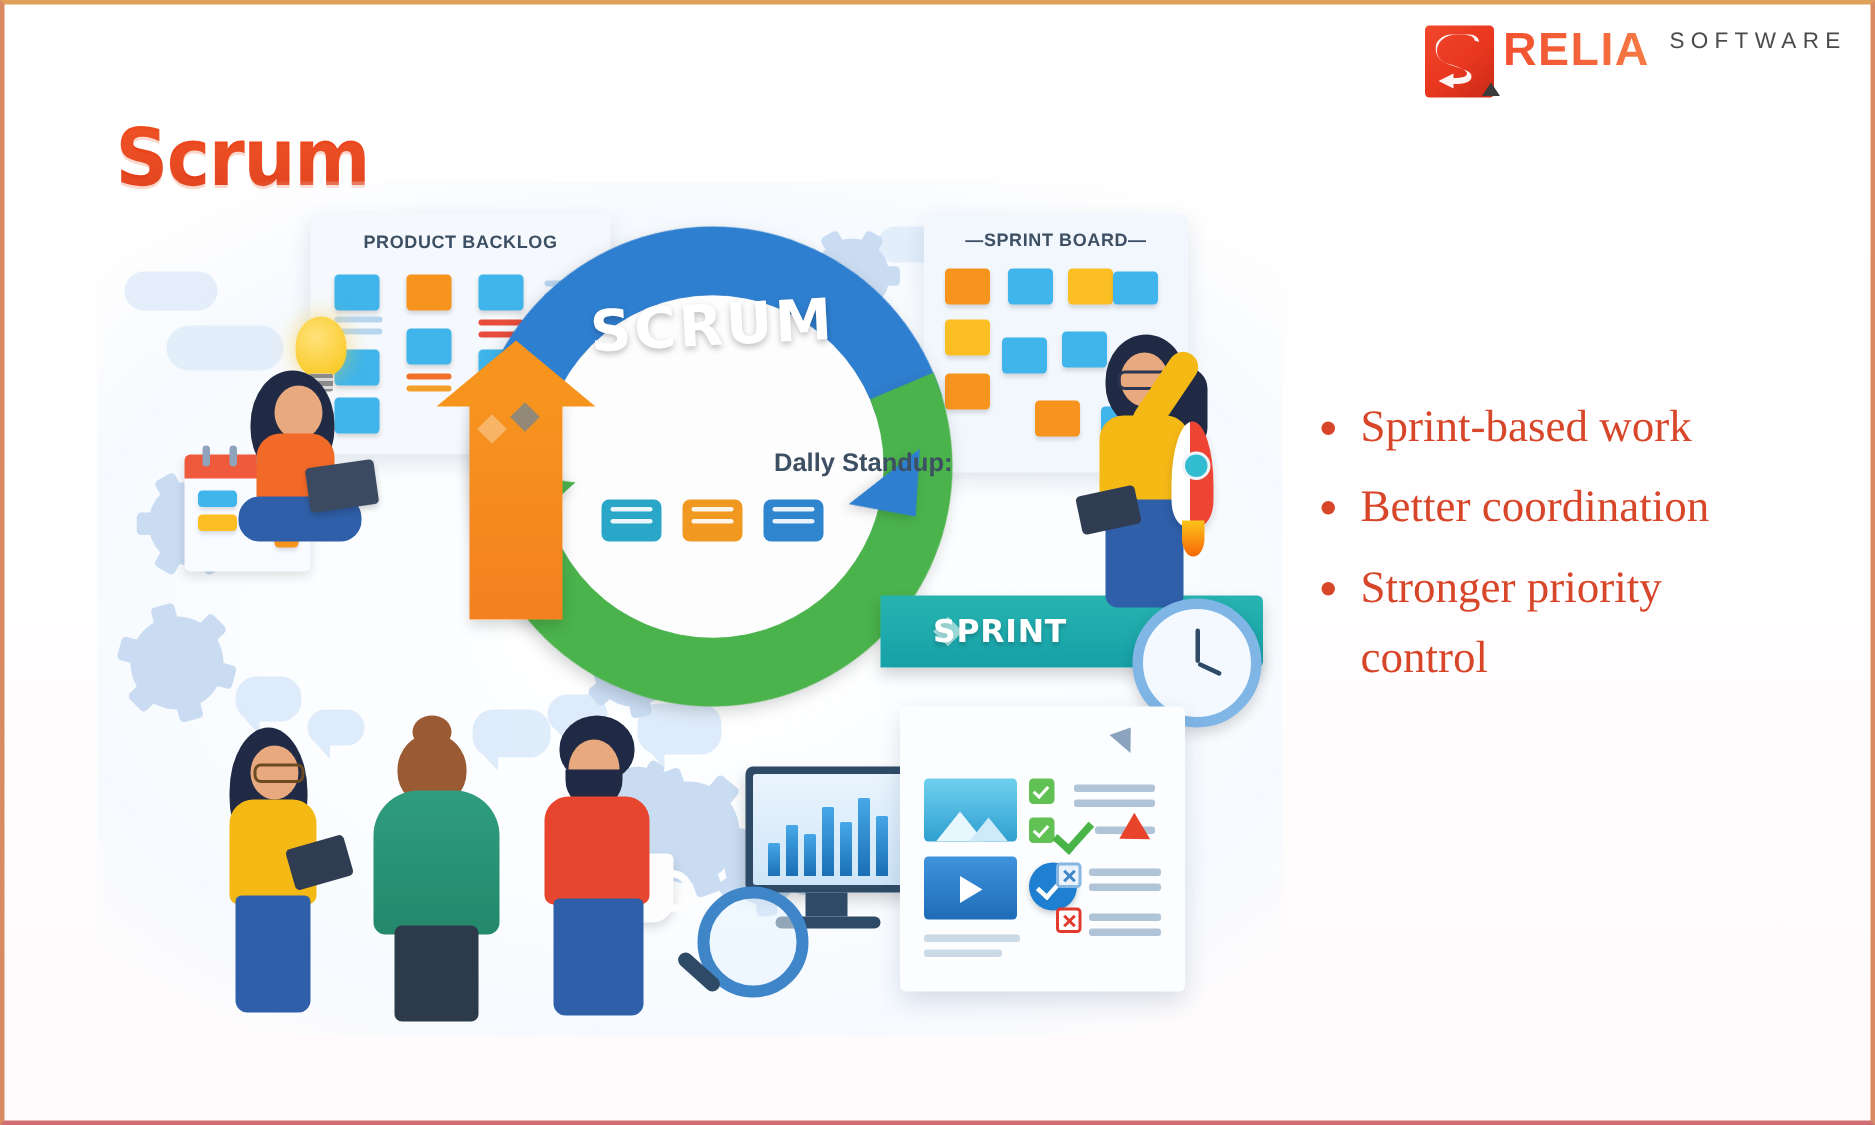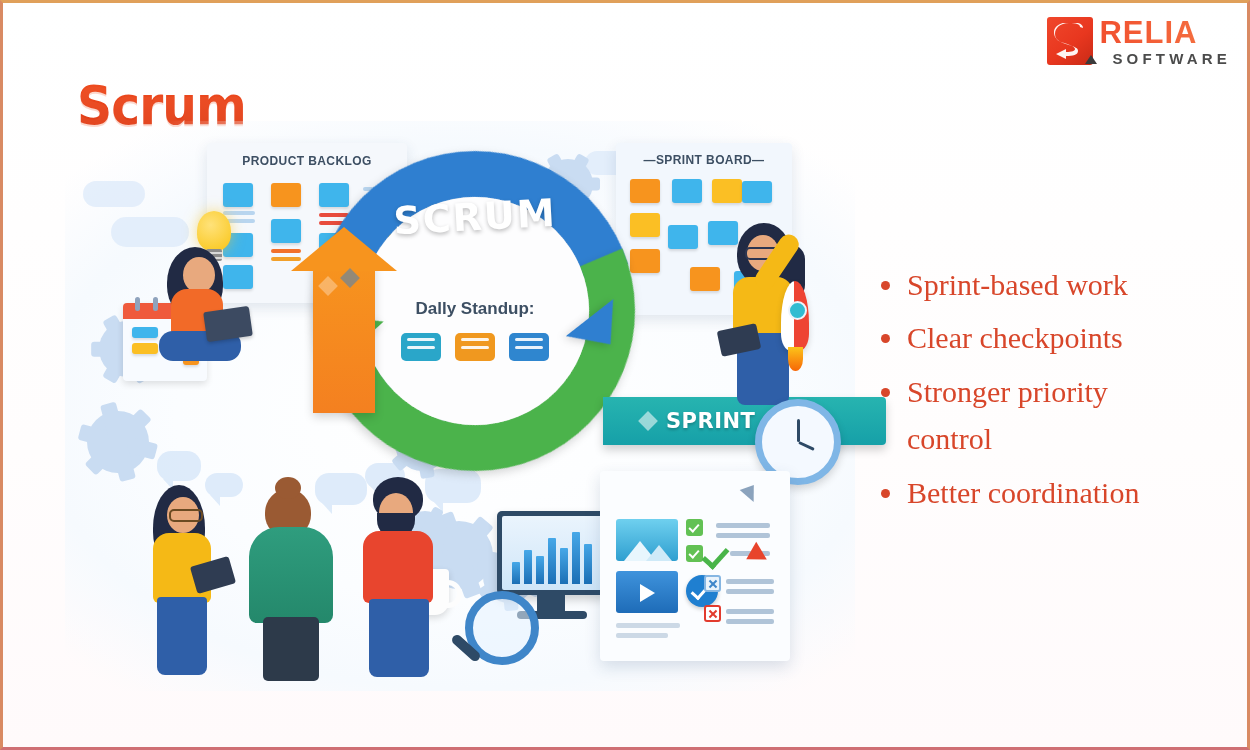--- a/index.html
+++ b/index.html
@@ -16,25 +16,25 @@
     border-left:3px solid #d98a63;
     border-right:3px solid #d98a63;
     border-bottom:3px solid #cf6f74;
   }
 
   
   #logo{position:absolute;top:14px;right:16px;display:flex;align-items:flex-start;}
   .logo-mark{position:relative;width:46px;height:48px;margin-right:6px;}
   .logo-mark .sq{position:absolute;inset:0;background:linear-gradient(140deg,#f0472b 0%,#e8371f 55%,#c92a16 100%);border-radius:3px;}
   .logo-mark .swoosh{position:absolute;left:7px;top:6px;width:32px;height:36px;}
-  .logo-words{display:flex;flex-direction:column;line-height:1;justify-content:flex-end;}
+  .logo-words{display:flex;flex-direction:row;line-height:1;justify-content:flex-end;}
   .logo-relia{font-size:31px;font-weight:bold;letter-spacing:1px;
     background:linear-gradient(90deg,#f1502f 0%,#f4663b 60%,#f47b45 100%);
     -webkit-background-clip:text;background-clip:text;color:transparent;}
-  .logo-soft{font-size:15px;font-weight:bold;letter-spacing:4.2px;color:#4b4b4b;margin-top:3px;margin-left:13px;}
+  .logo-soft{font-size:15px;font-weight:normal;letter-spacing:4.2px;color:#4b4b4b;margin-top:3px;margin-left:13px;}
   .logo-tri{position:absolute;left:38px;bottom:1px;width:0;height:0;border-left:6px solid transparent;border-right:6px solid transparent;border-bottom:9px solid #3b3b3b;}
 
   
   #title{
     position:absolute;left:74px;top:72px;
     font-family:"DejaVu Sans", sans-serif;
     font-weight:bold;font-size:53px;letter-spacing:-1px;
     transform:scaleX(0.92);transform-origin:left center;
     background:linear-gradient(180deg,#f04f20 0%,#e8431b 50%,#d93a16 100%);
     -webkit-background-clip:text;background-clip:text;color:transparent;
@@ -75,21 +75,21 @@
   .arc-inner{position:absolute;left:46px;top:46px;right:46px;bottom:46px;border-radius:50%;background:#fdfdfe;}
   .arrow-head{position:absolute;width:0;height:0;filter:drop-shadow(0 3px 4px rgba(0,0,0,.18));}
   .ah-blue{left:268px;top:150px;border-top:30px solid transparent;border-bottom:30px solid transparent;border-left:34px solid #2f7fd0;transform:rotate(52deg);}
   .ah-green{left:18px;top:148px;border-top:30px solid transparent;border-bottom:30px solid transparent;border-right:34px solid #4bb34b;transform:rotate(48deg);}
 
   .scrum-word{position:absolute;left:0;top:44px;width:320px;text-align:center;
     color:#ffffff;font-family:"DejaVu Sans",sans-serif;font-weight:bold;font-size:38px;letter-spacing:2px;
     text-shadow:0 2px 4px rgba(0,0,0,.25);transform:rotate(-3deg);}
 
   .standup{position:absolute;left:250px;top:30px;width:320px;text-align:center;}
-  .standup .lbl{margin-top:148px;color:#3d4f63;font-weight:bold;font-size:17px;font-family:"Liberation Sans",sans-serif;}
+  .standup .lbl{margin-top:148px;color:#3d4f63;font-weight:bold;font-size:17px;font-family:"Liberation Sans",sans-serif;text-align:right;}
   .chats{display:flex;justify-content:center;gap:14px;margin-top:14px;}
   .chip{width:40px;height:28px;border-radius:5px;position:relative;}
   .chip:after{content:"";position:absolute;left:7px;bottom:-7px;border-left:9px solid transparent;border-right:0 solid transparent;border-top:9px solid inherit;}
   .chip .ln{height:3px;background:rgba(255,255,255,.9);border-radius:2px;margin:5px 6px 0;}
   .chip-teal{background:#2aa6c9;} .chip-teal:after{border-top-color:#2aa6c9;}
   .chip-orange{background:#f0981f;} .chip-orange:after{border-top-color:#f0981f;}
   .chip-blue{background:#2f86cf;} .chip-blue:after{border-top-color:#2f86cf;}
 
   
   .board{position:absolute;background:#f5f8fc;border-radius:4px;box-shadow:0 5px 14px rgba(40,70,110,.13);}
@@ -99,22 +99,22 @@
 
   
   .banner{position:absolute;display:flex;align-items:center;
      color:#fff;font-family:"DejaVu Sans",sans-serif;font-weight:bold;letter-spacing:.5px;
      box-shadow:0 5px 10px rgba(0,0,0,.18);}
   .banner span{text-shadow:0 2px 3px rgba(0,0,0,.22);}
   #banner-sprint-backlog{left:48px;top:273px;width:262px;height:50px;border-radius:25px 0 0 25px;
      background:linear-gradient(180deg,#fbae33 0%,#f58a1f 100%);padding-left:26px;font-size:21px;}
   #banner-sprint-backlog:after{content:"";position:absolute;right:-28px;top:0;width:0;height:0;
      border-top:25px solid transparent;border-bottom:25px solid transparent;border-left:29px solid #f7941e;}
-  #banner-sprint{left:538px;top:276px;width:220px;height:48px;
-     background:linear-gradient(180deg,#27b4b0 0%,#16a0a8 100%);padding-left:63px;font-size:21px;border-radius:0 4px 4px 0;}
+  #banner-sprint{left:522px;top:276px;width:220px;height:48px;
+     background:linear-gradient(180deg,#27b4b0 0%,#16a0a8 100%);padding-left:35px;font-size:21px;border-radius:0 4px 4px 0;}
   .diamond{position:absolute;left:38px;top:17px;width:14px;height:14px;background:rgba(255,255,255,.55);transform:rotate(45deg);}
 
   
   .up-arrow{position:absolute;left:248px;top:140px;width:62px;height:152px;
      background:linear-gradient(180deg,#f7941e 0%,#f48020 100%);
      box-shadow:0 4px 9px rgba(0,0,0,.17);}
   .up-arrow:before{content:"";position:absolute;left:-22px;top:-34px;width:0;height:0;
      border-left:53px solid transparent;border-right:53px solid transparent;border-bottom:44px solid #f7941e;}
   .up-arrow .sp{position:absolute;width:14px;height:14px;background:rgba(255,255,255,.32);transform:rotate(45deg);}
 
@@ -181,23 +181,22 @@
       <div class="logo-relia">RELIA</div>
       <div class="logo-soft">SOFTWARE</div>
     </div>
   </div>
 
   <div id="title">Scrum</div>
 
   <div id="bullets">
     <ul>
       <li>Sprint-based work</li>
-      <li>Clear checkpoints</li>
+      <li>Better coordination</li>
       <li>Stronger priority control</li>
-      <li>Better coordination</li>
     </ul>
   </div>
 
   <div id="illus">
     <div class="ill-bg"></div>
 
     <div class="cloudy" style="left:18px;top:60px;width:62px;height:26px;"></div>
     <div class="cloudy" style="left:46px;top:96px;width:78px;height:30px;"></div>
     <div class="cloudy" style="left:520px;top:30px;width:60px;height:24px;"></div>
     <div class="bubble" style="left:92px;top:330px;width:44px;height:30px;"></div>

